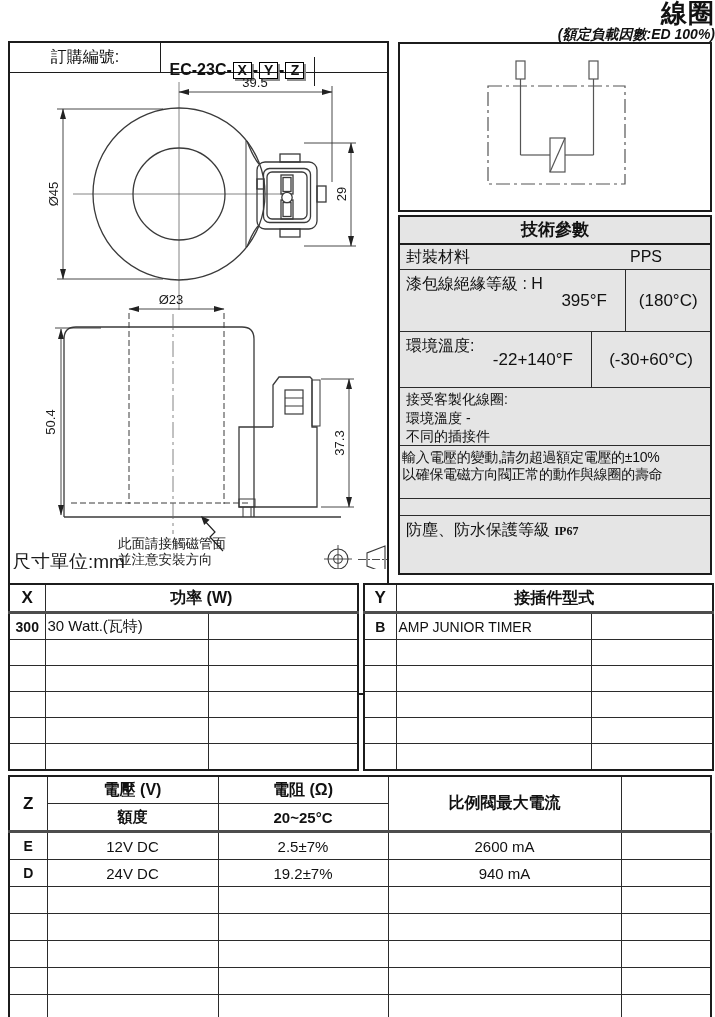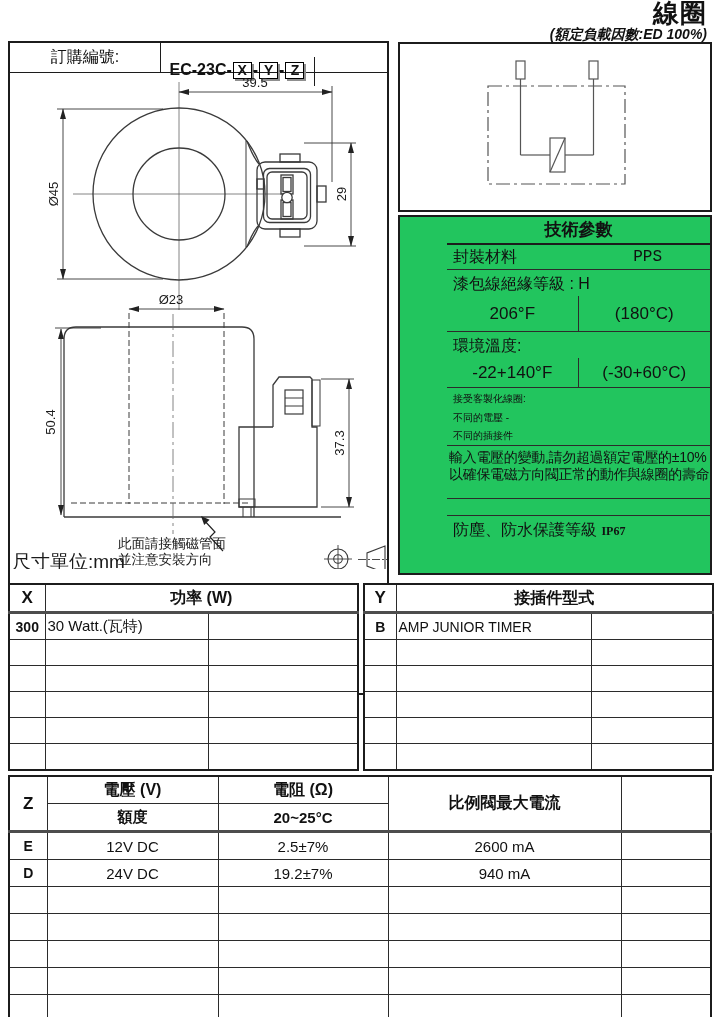--- a/index.html
+++ b/index.html
@@ -1,53 +1,53 @@
 <!DOCTYPE html>
 <html><head>
 <meta charset="utf-8">
 <style>
   html,body{margin:0;padding:0;background:#fff;}
   body{font-family:"Liberation Sans","DejaVu Sans",sans-serif;color:#111;}
   .sheet{position:relative;width:715px;height:1017px;background:#fff;overflow:hidden;}
 
   
-  .title-block{position:absolute;top:0;right:8px;text-align:right;}
+  .title-block{position:absolute;top:0;right:0;text-align:right;}
   .page-title{font-size:26px;font-weight:700;letter-spacing:1px;line-height:26px;}
   .page-subtitle{font-size:14px;font-weight:700;line-height:16px;font-style:italic;}
 
   
   .left-panel{position:absolute;left:8px;top:41px;width:381px;height:654px;border:2px solid #1c1c1c;box-sizing:border-box;background:#fff;}
   .order-row{display:flex;height:29px;border-bottom:1.5px solid #1c1c1c;align-items:center;}
   .order-label-cell{width:150px;text-align:center;font-size:16px;border-right:1.5px solid #1c1c1c;height:100%;line-height:27px;}
   .order-code-cell{width:153px;text-align:center;font-size:16px;font-weight:700;border-right:1.5px solid #1c1c1c;height:100%;line-height:26px;white-space:nowrap;margin-top:28px;}
   .order-empty-cell{flex:1;height:100%;}
   .boxed{display:inline-block;min-width:13px;padding:0 2px;margin:0 1px;border:1.6px solid #000;box-shadow:2px 2px 0 0 #8f8f8f;line-height:15px;font-size:14px;text-align:center;}
   .draw-svg{position:absolute;left:0;top:29px;}
 
   
   .schematic-panel{position:absolute;left:398px;top:42px;width:314px;height:170px;border:2px solid #1c1c1c;box-sizing:border-box;}
 
   
-  .tech-panel{position:absolute;left:398px;top:215px;width:314px;height:360px;border:2px solid #1c1c1c;box-sizing:border-box;display:flex;flex-direction:column;background:#22c55e;padding-left:47px;}
+  .tech-panel{position:absolute;left:398px;top:215px;width:314px;height:360px;border:2px solid #1c1c1c;box-sizing:border-box;display:flex;flex-direction:column;background:#e5e5e5;}
   .tp-row{border-bottom:1px solid #2b2b2b;box-sizing:border-box;overflow:hidden;}
   .tp-title{height:28px;border-bottom:2px solid #1c1c1c;text-align:center;font-weight:700;font-size:17px;line-height:26px;}
   .tp-weight{height:31px;display:flex;justify-content:space-between;align-items:center;padding:0 6px;}
   .tp-weight .lbl{font-size:16px;}
   .tp-weight .val{font-size:18px;word-spacing:8px;padding-right:12px;}
-  .tp-material{height:25px;display:flex;justify-content:space-between;align-items:center;padding:0 6px;font-family:Liberation Mono, monospace;}
+  .tp-material{height:25px;display:flex;justify-content:space-between;align-items:center;padding:0 6px;}
   .tp-material .lbl{font-size:16px;}
   .tp-material .val{font-size:16px;padding-right:42px;}
-  .tp-twoline{display:flex;flex-direction:column;}
+  .tp-twoline{display:flex;flex-direction:row;}
   .tp-insul{height:62px;}
   .tp-ambient{height:56px;}
   .tp-line1{font-size:16px;padding:4px 0 0 6px;height:22px;}
   .tp-line2{flex:1;display:flex;align-items:center;}
   .tp-line2 .half{width:50%;text-align:center;font-size:17px;box-sizing:border-box;height:100%;display:flex;align-items:center;justify-content:center;}
   .tp-line2 .half.l{border-right:1px solid #2b2b2b;}
-  .tp-custom{height:58px;font-size:10px;line-height:18.5px;padding:2px 0 0 6px;box-sizing:border-box;}
+  .tp-custom{height:58px;font-size:14px;line-height:18.5px;padding:2px 0 0 6px;box-sizing:border-box;}
   .tp-note{height:53px;font-size:14px;line-height:16.5px;padding:3px 0 0 2px;box-sizing:border-box;letter-spacing:-0.3px;}
   .tp-empty{height:17px;}
   .tp-protect{flex:1;font-size:16px;padding:4px 0 0 6px;border-bottom:none;}
   .tp-protect b{font-size:12px;font-family:Liberation Serif, serif;}
 
   
   table{border-collapse:collapse;table-layout:fixed;background:#fff;position:absolute;}
   table,td,th{border:1px solid #2b2b2b;}
   table{border:2px solid #1c1c1c;}
   th{font-weight:700;font-size:16px;height:26px;padding:0;}
@@ -206,34 +206,34 @@
 
   <div class="tech-panel">
     <div class="tp-row tp-title">技術參數</div>
     <div class="tp-row tp-material">
       <span class="lbl">封裝材料</span>
       <span class="val">PPS</span>
     </div>
     <div class="tp-row tp-twoline tp-insul">
       <div class="tp-line1">漆包線絕緣等級 : H</div>
       <div class="tp-line2">
-        <div class="half l">206°F</div>
+        <div class="half l">395°F</div>
         <div class="half">(180°C)</div>
       </div>
     </div>
     <div class="tp-row tp-twoline tp-ambient">
       <div class="tp-line1">環境溫度:</div>
       <div class="tp-line2">
         <div class="half l">-22+140°F</div>
         <div class="half">(-30+60°C)</div>
       </div>
     </div>
     <div class="tp-row tp-custom">
       <div>接受客製化線圈:</div>
-      <div>不同的電壓 -</div>
+      <div>環境溫度 -</div>
       <div>不同的插接件</div>
     </div>
     <div class="tp-row tp-note">
       <div>輸入電壓的變動,請勿超過額定電壓的±10%</div>
       <div>以確保電磁方向閥正常的動作與線圈的壽命</div>
     </div>
     <div class="tp-row tp-empty"></div>
     <div class="tp-row tp-protect">
       <span>防塵、防水保護等級</span>
       <b>IP67</b>

